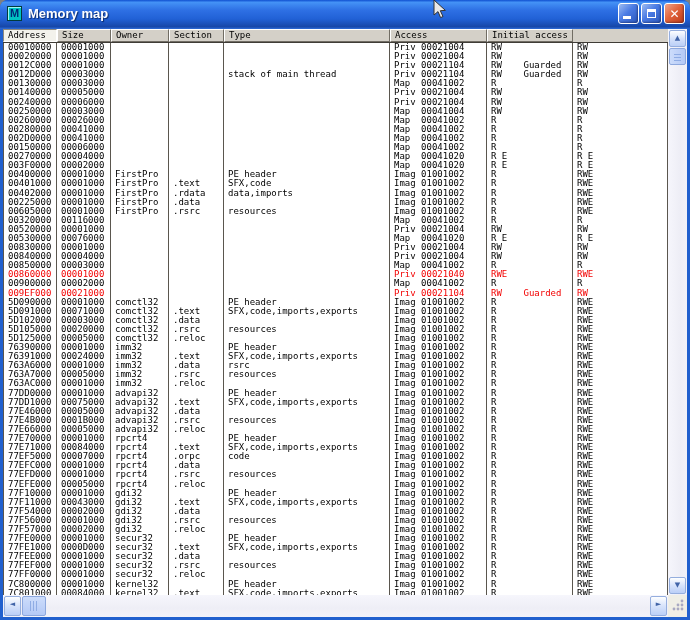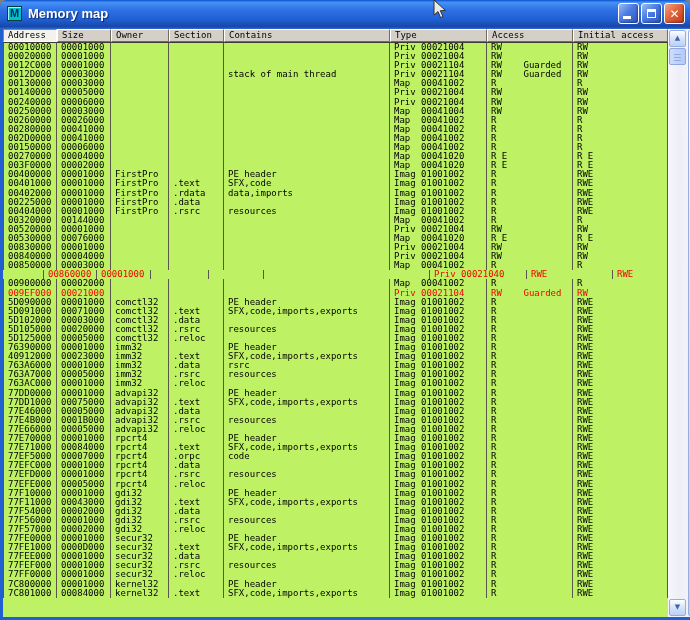--- a/index.html
+++ b/index.html
@@ -33,21 +33,21 @@
     background:linear-gradient(135deg,#9DBCF2 0%,#4A7BE4 45%,#2C58BC 100%);
     box-shadow:inset -1px -1px 2px rgba(0,0,30,.35);
   }
   .winbtn.close{background:linear-gradient(135deg,#F0A58C 0%,#E1643C 45%,#BE3A18 100%);}
   .glyph-min{position:absolute;left:4px;bottom:4px;width:8px;height:3px;background:#fff;}
   .glyph-max{position:absolute;left:5px;top:5px;width:9px;height:9px;border:1px solid #fff;border-top-width:3px;}
   .glyph-close{position:absolute;inset:0;color:#fff;font:bold 12px/20px "DejaVu Sans",sans-serif;text-align:center;}
   
   .client{
     position:absolute;top:29px;left:3px;right:3px;bottom:3px;
-    background:#bef264;display:flex;
+    background:#ffffff;display:flex;flex-direction:column;
   }
   .content{flex:1;display:flex;min-height:0;}
   .tablearea{width:665px;display:flex;flex-direction:column;overflow:hidden;}
   
   .thead{
     display:grid;grid-template-columns:54px 54px 58px 55px 166px 97px 86px 1fr;
     height:14px;background:#D4D0C8;border-bottom:1px solid #3F3C36;flex:0 0 14px;
   }
   .hcell{
     font:9px/11px "DejaVu Sans Mono",monospace;color:#000;
@@ -138,21 +138,20 @@
 
   <div class="client">
     <div class="content">
 
       <div class="tablearea">
         <div class="thead">
           <div class="hcell pressed">Address</div>
           <div class="hcell">Size</div>
           <div class="hcell">Owner</div>
           <div class="hcell">Section</div>
-          <div class="hcell">Contains</div>
           <div class="hcell">Type</div>
           <div class="hcell">Access</div>
           <div class="hcell">Initial access</div>
         </div>
         <div class="rows">
             <div class="row">
               <div class="cell">00010000</div>
               <div class="cell">00001000</div>
               <div class="cell"></div>
               <div class="cell"></div>
@@ -325,32 +324,32 @@
               <div class="cell">00225000</div>
               <div class="cell">00001000</div>
               <div class="cell">FirstPro</div>
               <div class="cell">.data</div>
               <div class="cell"></div>
               <div class="cell">Imag 01001002</div>
               <div class="cell">R</div>
               <div class="cell">RWE</div>
             </div>
             <div class="row">
-              <div class="cell">00404000</div>
+              <div class="cell">00605000</div>
               <div class="cell">00001000</div>
               <div class="cell">FirstPro</div>
               <div class="cell">.rsrc</div>
               <div class="cell">resources</div>
               <div class="cell">Imag 01001002</div>
               <div class="cell">R</div>
               <div class="cell">RWE</div>
             </div>
             <div class="row">
               <div class="cell">00320000</div>
-              <div class="cell">00144000</div>
+              <div class="cell">00116000</div>
               <div class="cell"></div>
               <div class="cell"></div>
               <div class="cell"></div>
               <div class="cell">Map  00041002</div>
               <div class="cell">R</div>
               <div class="cell">R</div>
             </div>
             <div class="row">
               <div class="cell">00520000</div>
               <div class="cell">00001000</div>
@@ -394,21 +393,21 @@
             <div class="row">
               <div class="cell">00850000</div>
               <div class="cell">00003000</div>
               <div class="cell"></div>
               <div class="cell"></div>
               <div class="cell"></div>
               <div class="cell">Map  00041002</div>
               <div class="cell">R</div>
               <div class="cell">R</div>
             </div>
-            <div class="row" style="color: rgb(242, 0, 0); margin-left: 40px;">
+            <div class="row" style="color: rgb(242, 0, 0);">
               <div class="cell">00860000</div>
               <div class="cell">00001000</div>
               <div class="cell"></div>
               <div class="cell"></div>
               <div class="cell"></div>
               <div class="cell">Priv 00021040</div>
               <div class="cell">RWE</div>
               <div class="cell">RWE</div>
             </div>
             <div class="row">
@@ -485,22 +484,22 @@
               <div class="cell">76390000</div>
               <div class="cell">00001000</div>
               <div class="cell">imm32</div>
               <div class="cell"></div>
               <div class="cell">PE header</div>
               <div class="cell">Imag 01001002</div>
               <div class="cell">R</div>
               <div class="cell">RWE</div>
             </div>
             <div class="row">
-              <div class="cell">40912000</div>
-              <div class="cell">00023000</div>
+              <div class="cell">76391000</div>
+              <div class="cell">00024000</div>
               <div class="cell">imm32</div>
               <div class="cell">.text</div>
               <div class="cell">SFX,code,imports,exports</div>
               <div class="cell">Imag 01001002</div>
               <div class="cell">R</div>
               <div class="cell">RWE</div>
             </div>
             <div class="row">
               <div class="cell">763A6000</div>
               <div class="cell">00001000</div>

